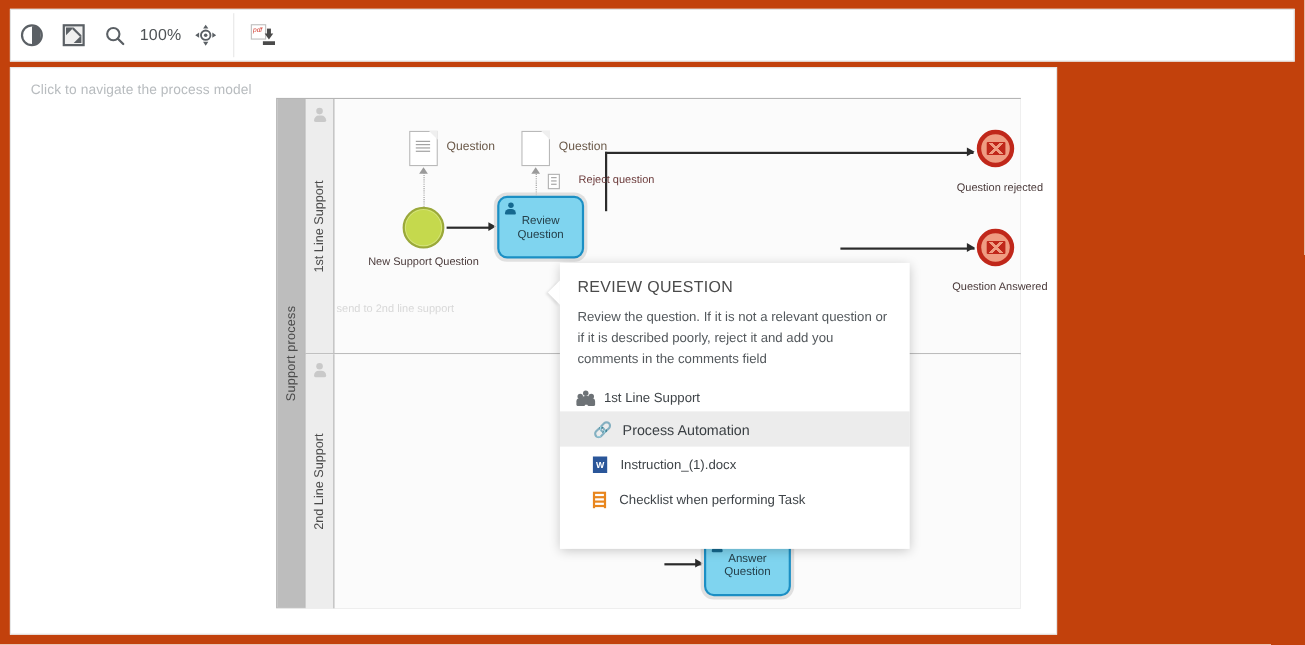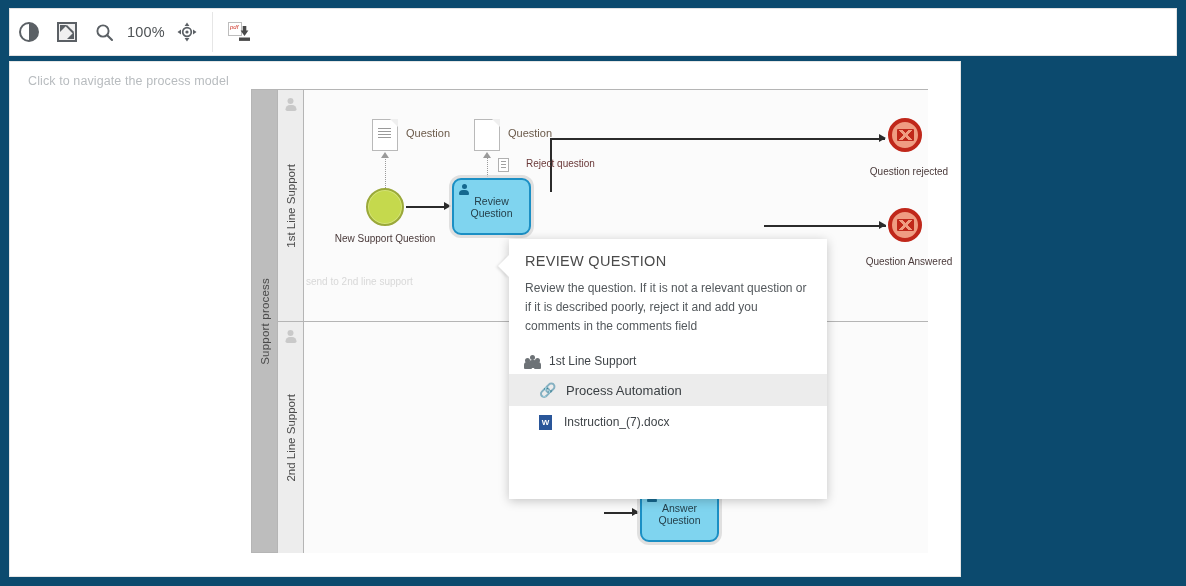--- a/index.html
+++ b/index.html
@@ -3,21 +3,21 @@
 <meta charset="utf-8">
 <style>
   * { box-sizing: border-box; }
   html, body {
     margin: 0; padding: 0;
     width: 1186px; height: 586px;
     background: #fafafa;
     font-family: "Liberation Sans", sans-serif;
     overflow: hidden;
   }
-  #root { position: relative; width: 1186px; height: 586px; background: #0c4a6e; padding-left: 12px; }
+  #root { position: relative; width: 1186px; height: 586px; background: #c2410c; padding-left: 12px; }
 
   
   .toolbar {
     position: absolute; left: 9px; top: 8px;
     width: 1168px; height: 48px;
     background: #ffffff;
     border: 1px solid #e2e2e2;
     display: flex; align-items: center;
   }
   .tb-group { display: flex; align-items: center; height: 100%; }
@@ -380,21 +380,30 @@
       </div>
 
 
       <div class="popup-row doc-item highlight">
         <span class="ic-link">🔗</span>
         <span class="link-text">Process Automation</span>
       </div>
 
       <div class="popup-row doc-item">
         <span class="ic-word">W</span>
-        <span>Instruction_(7).docx</span>
-      </div>
-
+        <span>Instruction_(1).docx</span>
+      </div>
+
+      <div class="popup-row doc-item">
+        <span class="ic-check">
+            <s></s>
+            <s></s>
+            <s></s>
+            <s></s>
+          </span>
+        <span>Checklist when performing Task</span>
+      </div>
 
     </div>
 
   </div>
 
 </div>
 
 </body></html>

